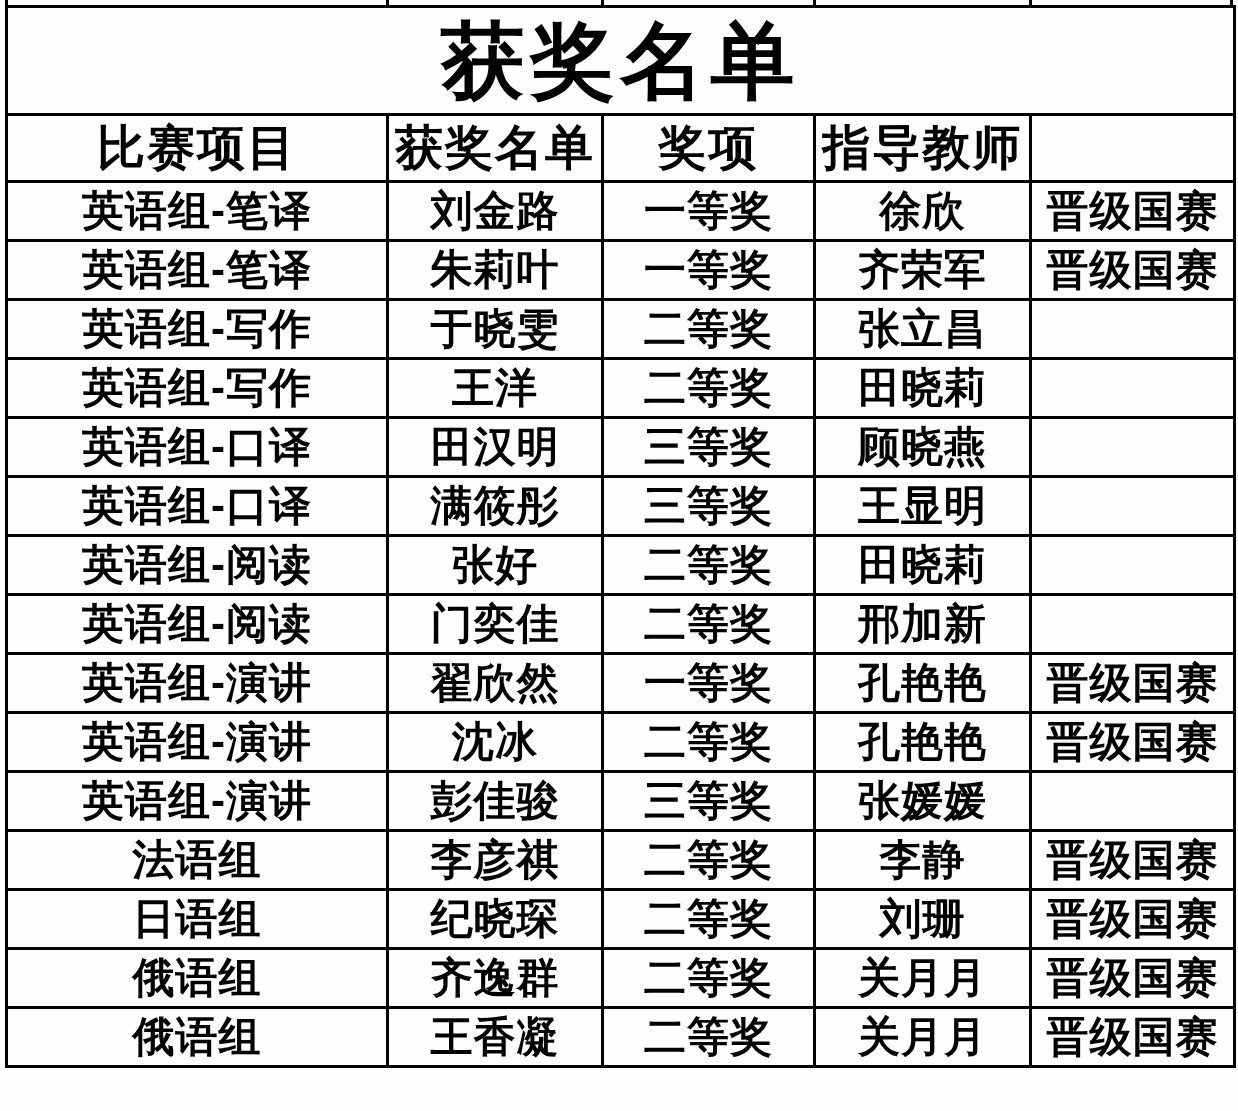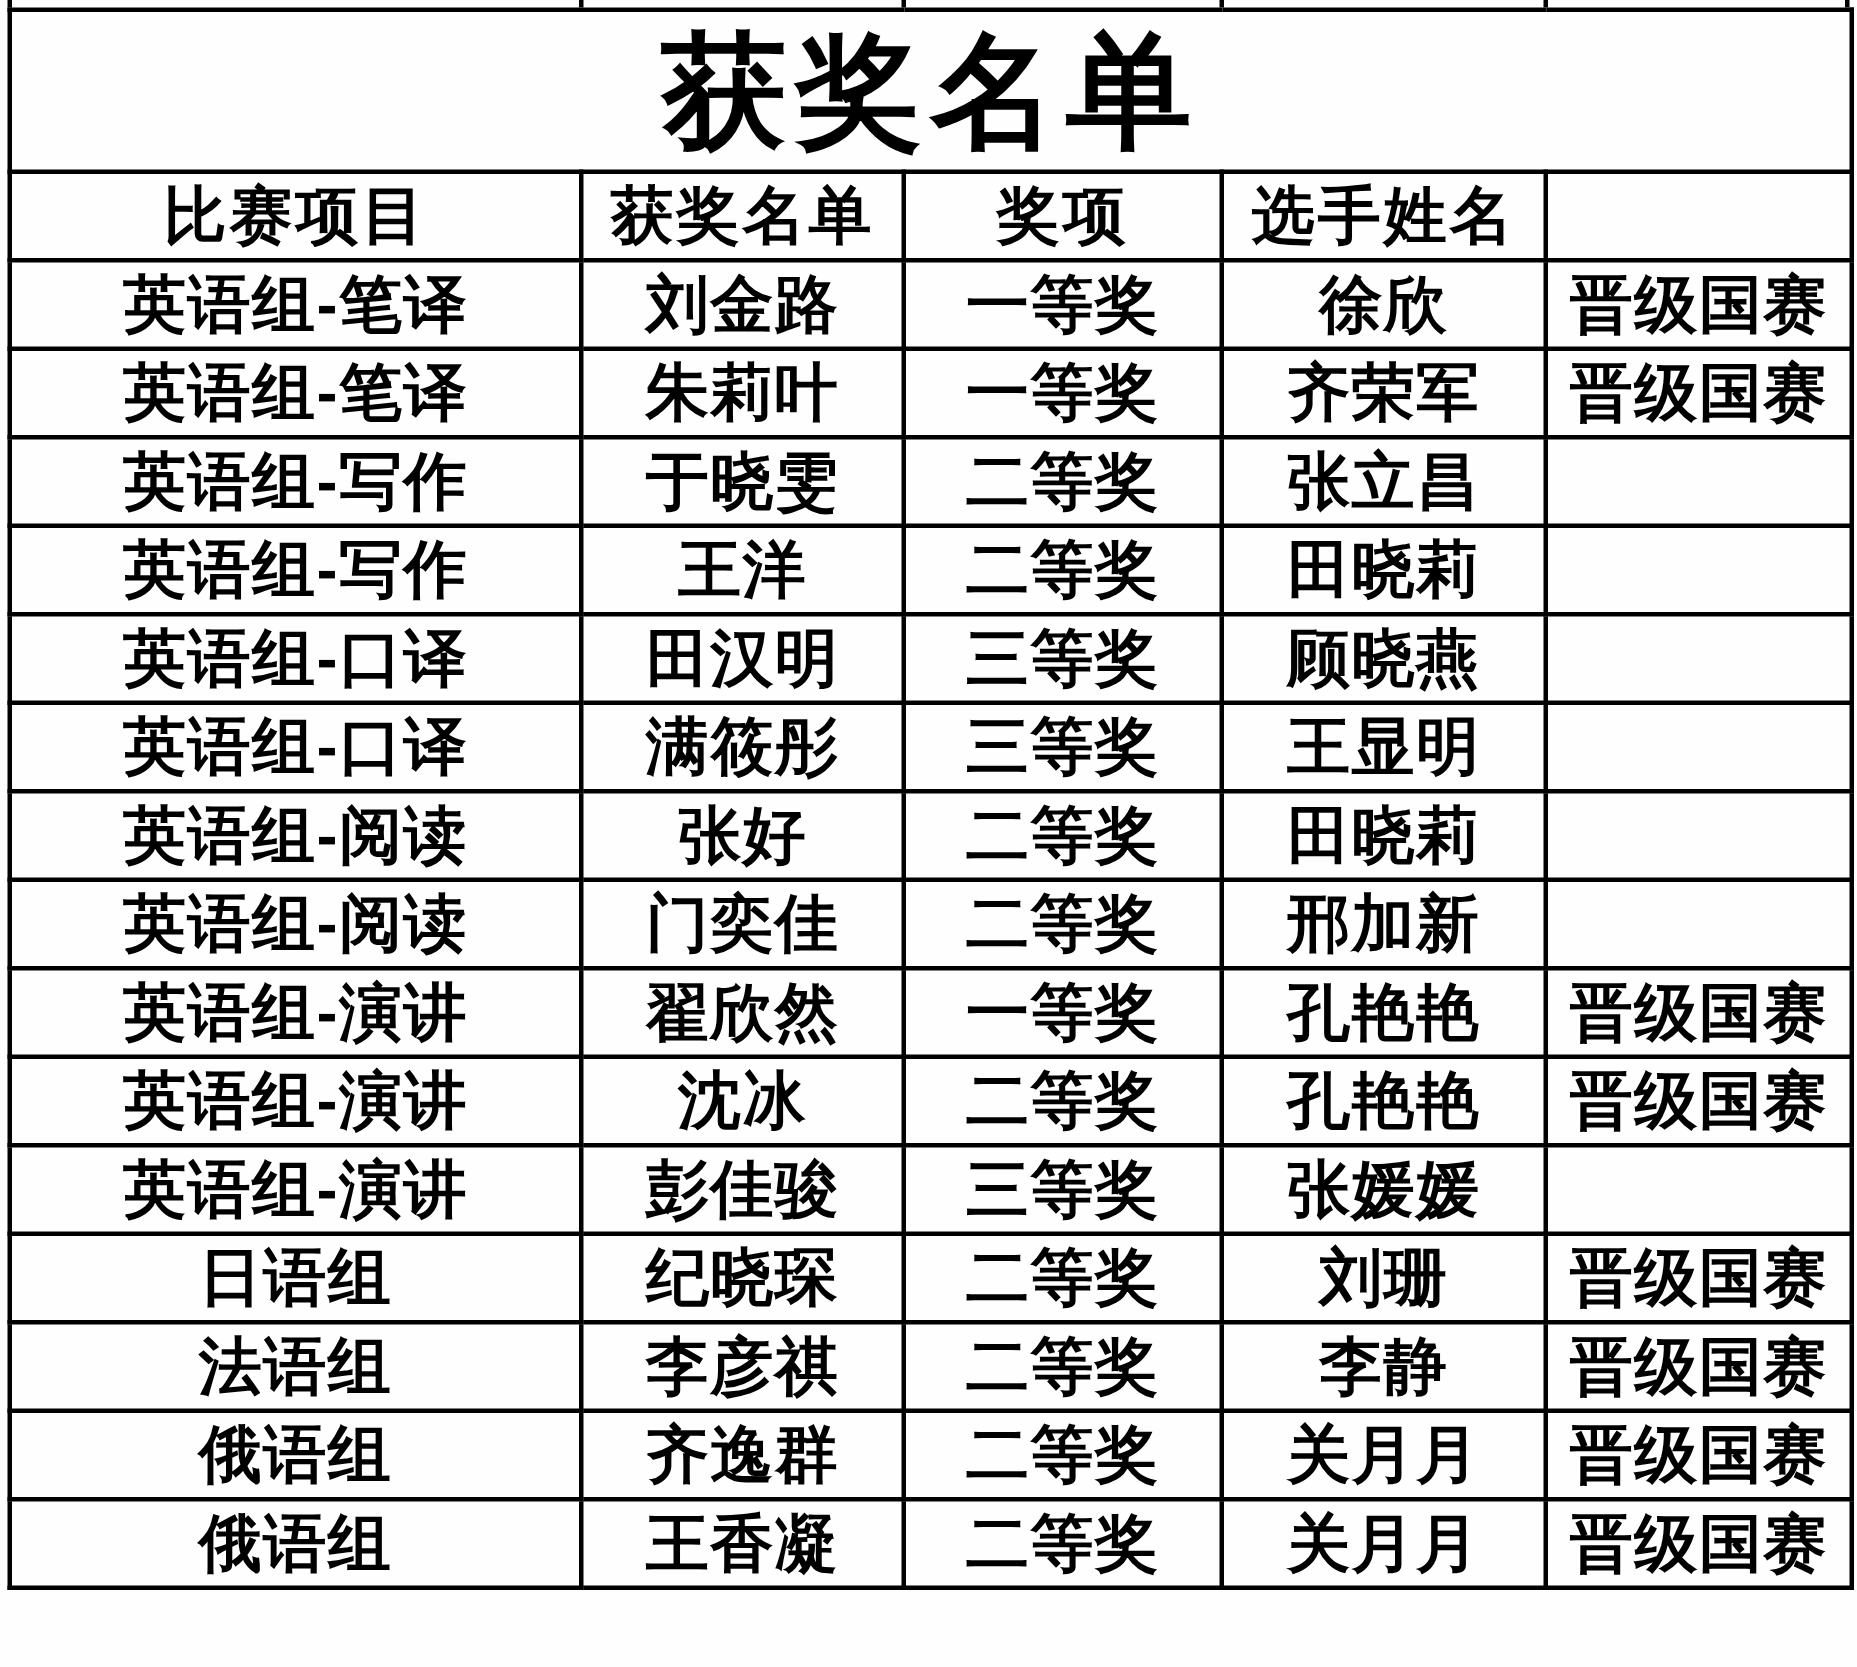--- a/index.html
+++ b/index.html
@@ -61,21 +61,21 @@
   }
   tr.title-row th {
     height: 105px;
     font-size: 84px;
     font-weight: 700;
     letter-spacing: 6px;
     line-height: 1;
   }
   tr.header-row th {
     height: 52px;
-    font-size: 42px;
+    font-size: 48px;
     letter-spacing: 2px;
   }
   tr.data-row td {
     height: 56px;
     font-size: 42px;
     letter-spacing: 1px;
   }
 </style>
 </head>
 <body>
@@ -100,21 +100,21 @@
       <col style="width:204px">
     </colgroup>
     <thead>
       <tr class="title-row">
         <th colspan="5">获奖名单</th>
       </tr>
       <tr class="header-row">
         <th>比赛项目</th>
         <th>获奖名单</th>
         <th>奖项</th>
-        <th>选手姓名</th>
+        <th>指导教师</th>
         <th></th>
       </tr>
     </thead>
     <tbody id="rows">
         <tr class="data-row">
     <td>英语组-笔译</td>
     <td>刘金路</td>
     <td>一等奖</td>
     <td>徐欣</td>
     <td>晋级国赛</td>
@@ -183,34 +183,34 @@
     <td>晋级国赛</td>
   </tr>
         <tr class="data-row">
     <td>英语组-演讲</td>
     <td>彭佳骏</td>
     <td>三等奖</td>
     <td>张媛媛</td>
     <td></td>
   </tr>
         <tr class="data-row">
+    <td>法语组</td>
+    <td>李彦祺</td>
+    <td>二等奖</td>
+    <td>李静</td>
+    <td>晋级国赛</td>
+  </tr>
+        <tr class="data-row">
     <td>日语组</td>
     <td>纪晓琛</td>
     <td>二等奖</td>
     <td>刘珊</td>
     <td>晋级国赛</td>
   </tr>
         <tr class="data-row">
-    <td>法语组</td>
-    <td>李彦祺</td>
-    <td>二等奖</td>
-    <td>李静</td>
-    <td>晋级国赛</td>
-  </tr>
-        <tr class="data-row">
     <td>俄语组</td>
     <td>齐逸群</td>
     <td>二等奖</td>
     <td>关月月</td>
     <td>晋级国赛</td>
   </tr>
         <tr class="data-row">
     <td>俄语组</td>
     <td>王香凝</td>
     <td>二等奖</td>

